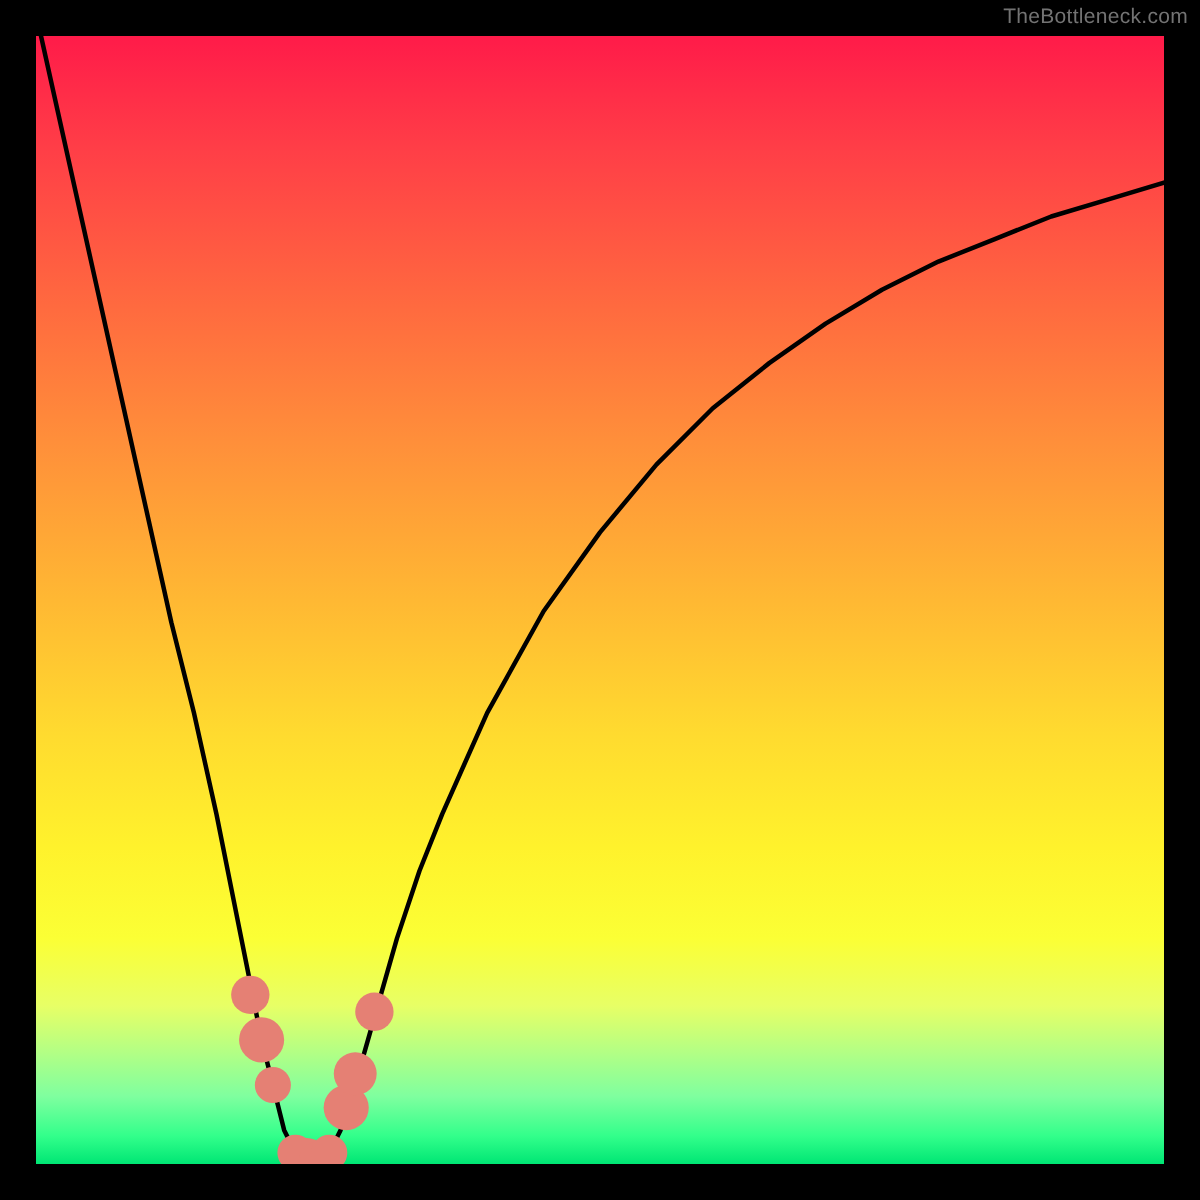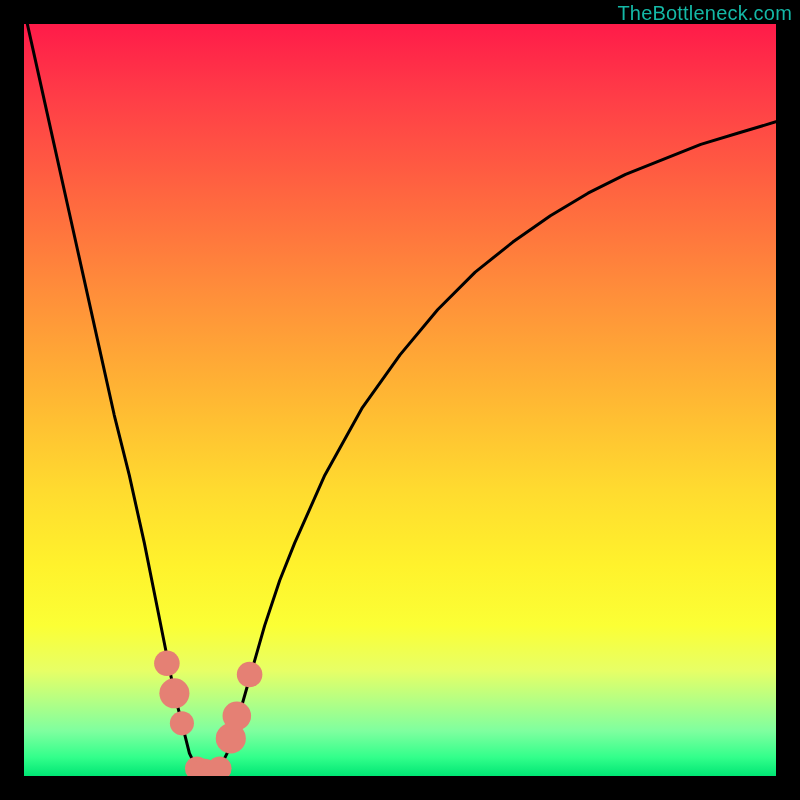--- a/index.html
+++ b/index.html
@@ -32,22 +32,22 @@
       #7fff9f 94%,
       #33ff8b 97.5%,
       #00e674 100%
     );
     overflow: hidden;
   }
   .watermark {
     position: absolute;
     top: 2px;
     right: 8px;
-    color: #14b8a6;
-    font-size: 20px;
+    color: #737373;
+    font-size: 14px;
     font-weight: 500;
     letter-spacing: 0.2px;
     user-select: none;
     white-space: nowrap;
   }
   svg {
     display: block;
   }
 </style>
 </head>

